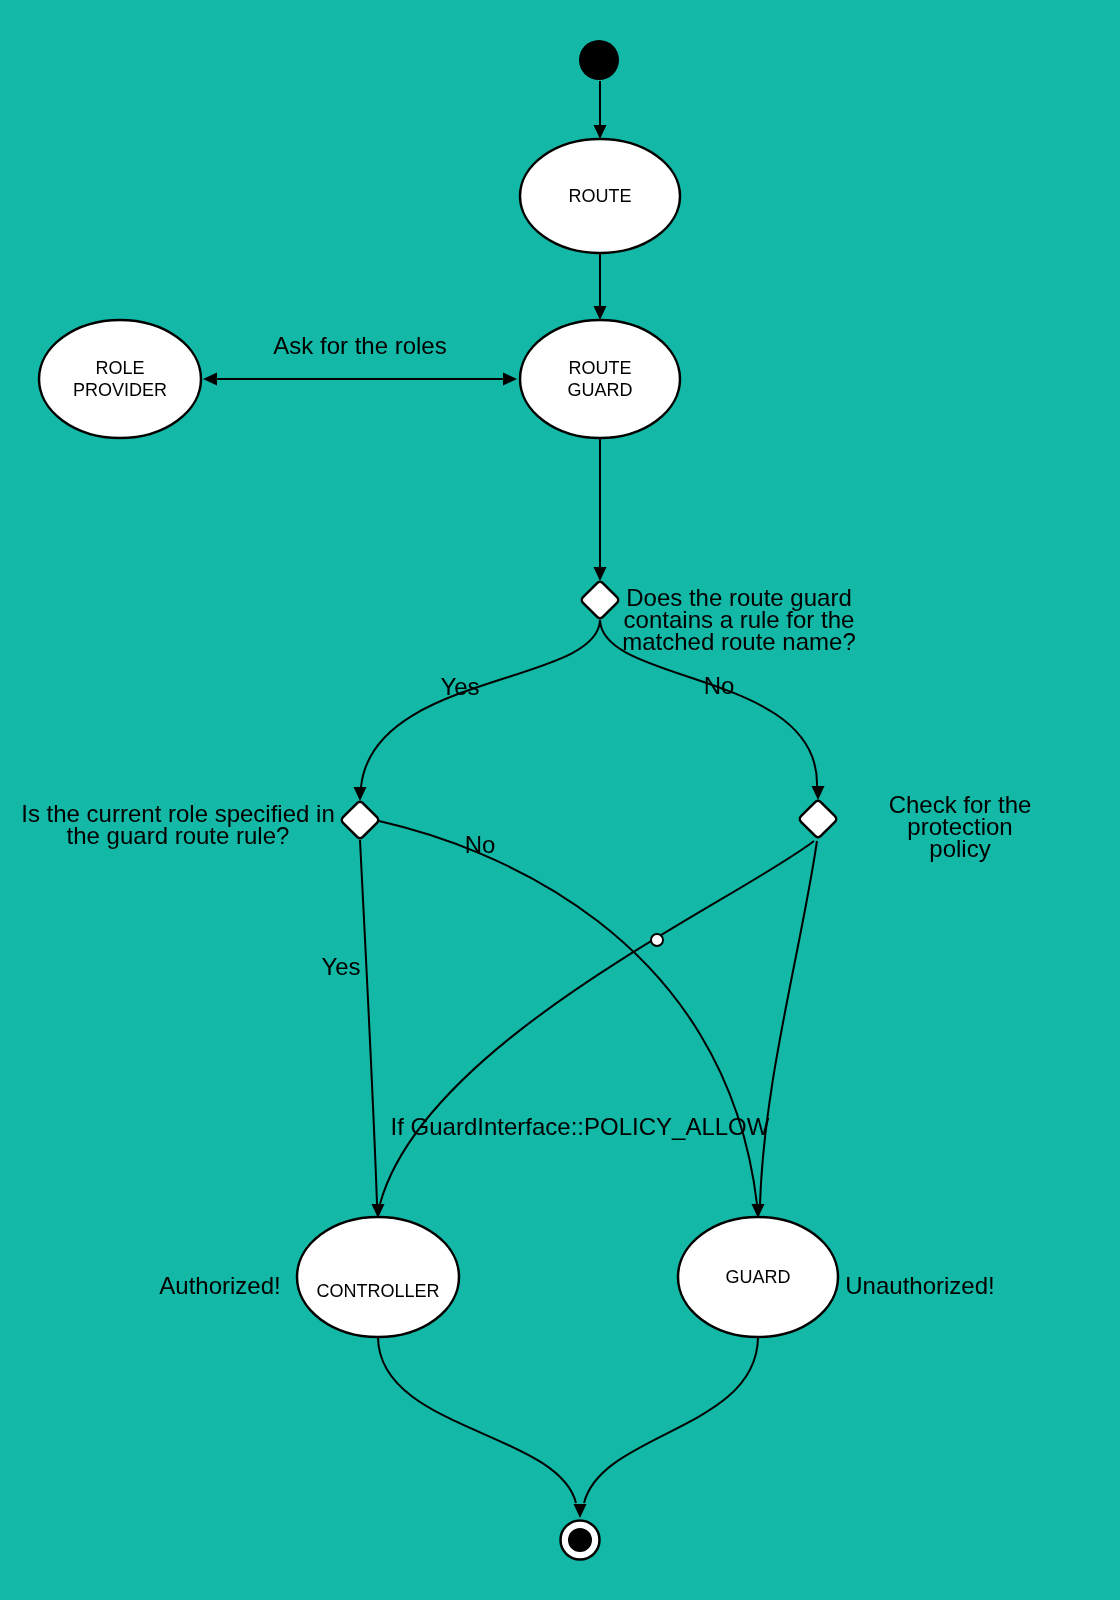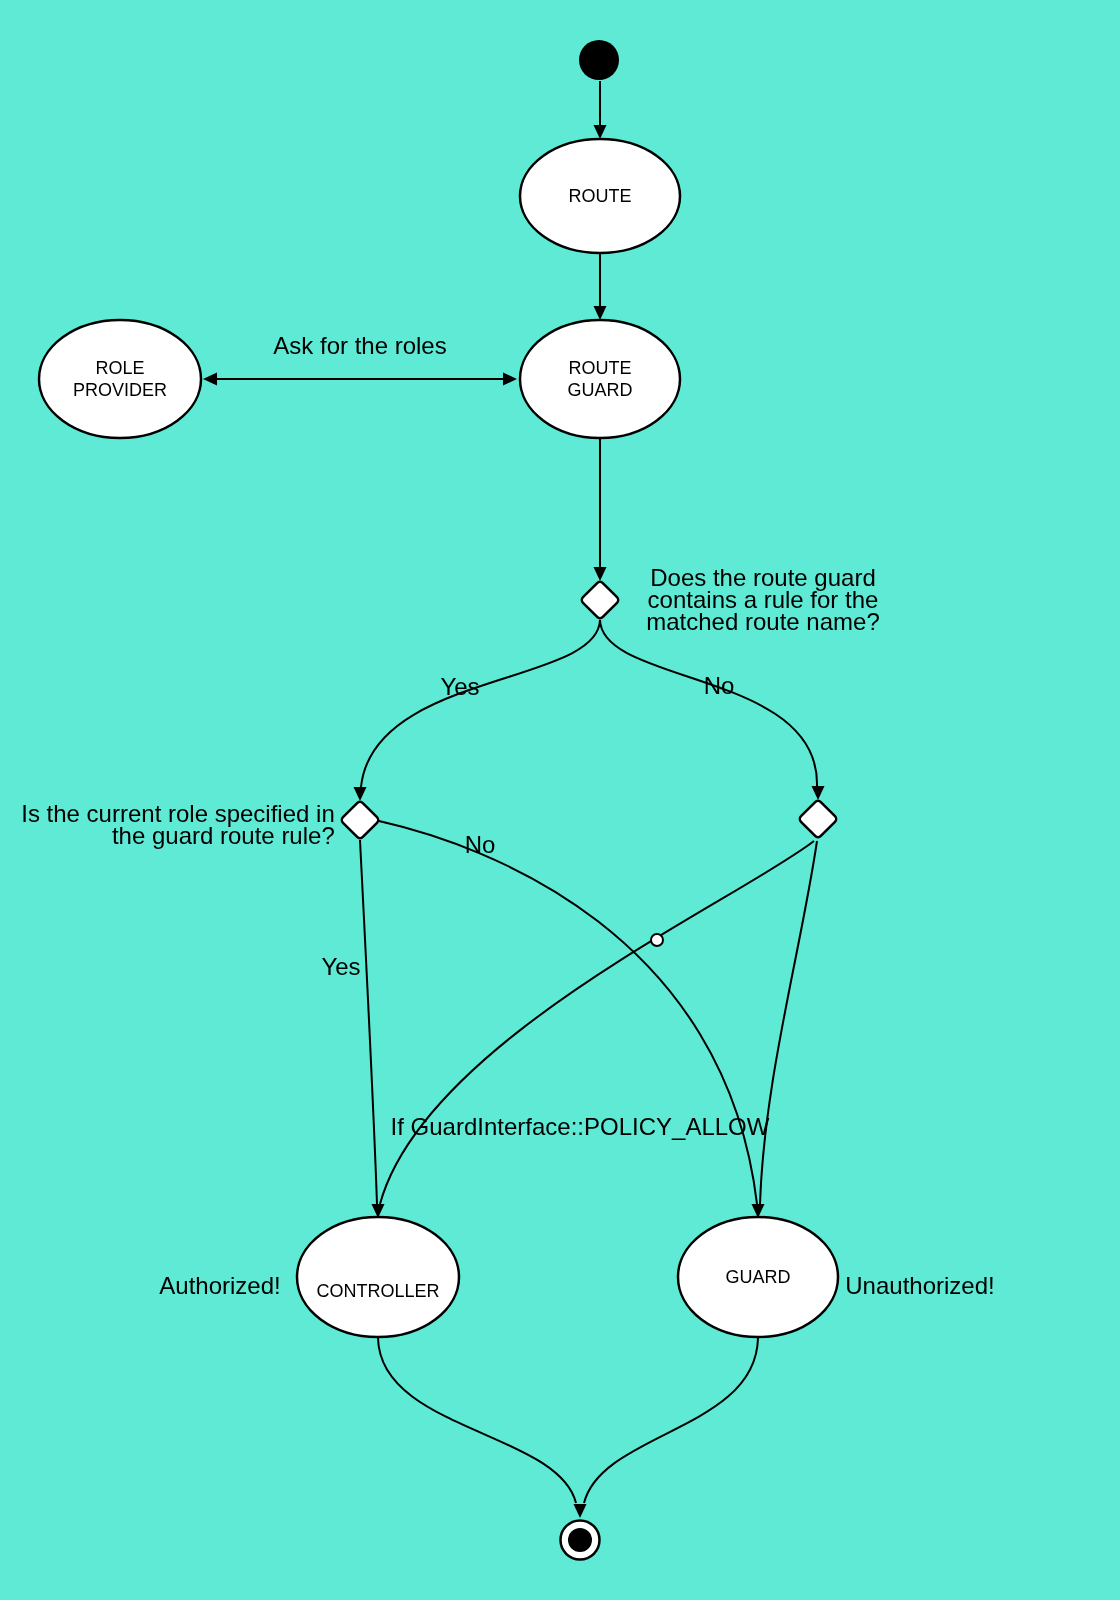--- a/index.html
+++ b/index.html
@@ -5,21 +5,21 @@
   html, body {
     margin: 0;
     padding: 0;
     background: #ffffff;
     font-family: "Liberation Sans", sans-serif;
   }
   .canvas {
     position: relative;
     width: 1120px;
     height: 1600px;
-    background: #5eead4;
+    background: #14b8a6;
     overflow: hidden;
   }
   .canvas svg {
     position: absolute;
     left: 0;
     top: 0;
   }
   .lbl {
     position: absolute;
     transform: translate(-50%, -50%);
@@ -86,25 +86,27 @@
   </svg>
 
   <div class="lbl node-lbl" style="left:600px; top:196px;">ROUTE</div>
   <div class="lbl node-lbl" style="left:120px; top:379px;">ROLE
 PROVIDER</div>
   <div class="lbl node-lbl" style="left:600px; top:379px;">ROUTE
 GUARD</div>
   <div class="lbl node-lbl" style="left:378px; top:1291px;">CONTROLLER</div>
   <div class="lbl node-lbl" style="left:758px; top:1277px;">GUARD</div>
 
-  <div class="lbl edge-lbl" style="left:739px; top:600px;margin-left:24px;">Does the route guard
+  <div class="lbl edge-lbl" style="left:739px; top:620px;">Does the route guard
 contains a rule for the
 matched route name?</div>
-  <div class="lbl edge-lbl" style="left:178px; top:825px;text-align:right;">Is the current role specified in
+  <div class="lbl edge-lbl" style="left:178px; top:825px;">Is the current role specified in
 the guard route rule?</div>
+  <div class="lbl edge-lbl" style="left:960px; top:827px;">Check for the protection
+policy</div>
 
   <div class="lbl edge-lbl" style="left:360px; top:346px;">Ask for the roles</div>
   <div class="lbl edge-lbl" style="left:460px; top:687px;">Yes</div>
   <div class="lbl edge-lbl" style="left:719px; top:686px;">No</div>
   <div class="lbl edge-lbl" style="left:341px; top:967px;">Yes</div>
   <div class="lbl edge-lbl" style="left:480px; top:845px;">No</div>
   <div class="lbl edge-lbl" style="left:580px; top:1127px;">If GuardInterface::POLICY_ALLOW</div>
 
   <div class="lbl edge-lbl" style="left:220px; top:1286px;">Authorized!</div>
   <div class="lbl edge-lbl" style="left:920px; top:1286px;">Unauthorized!</div>

